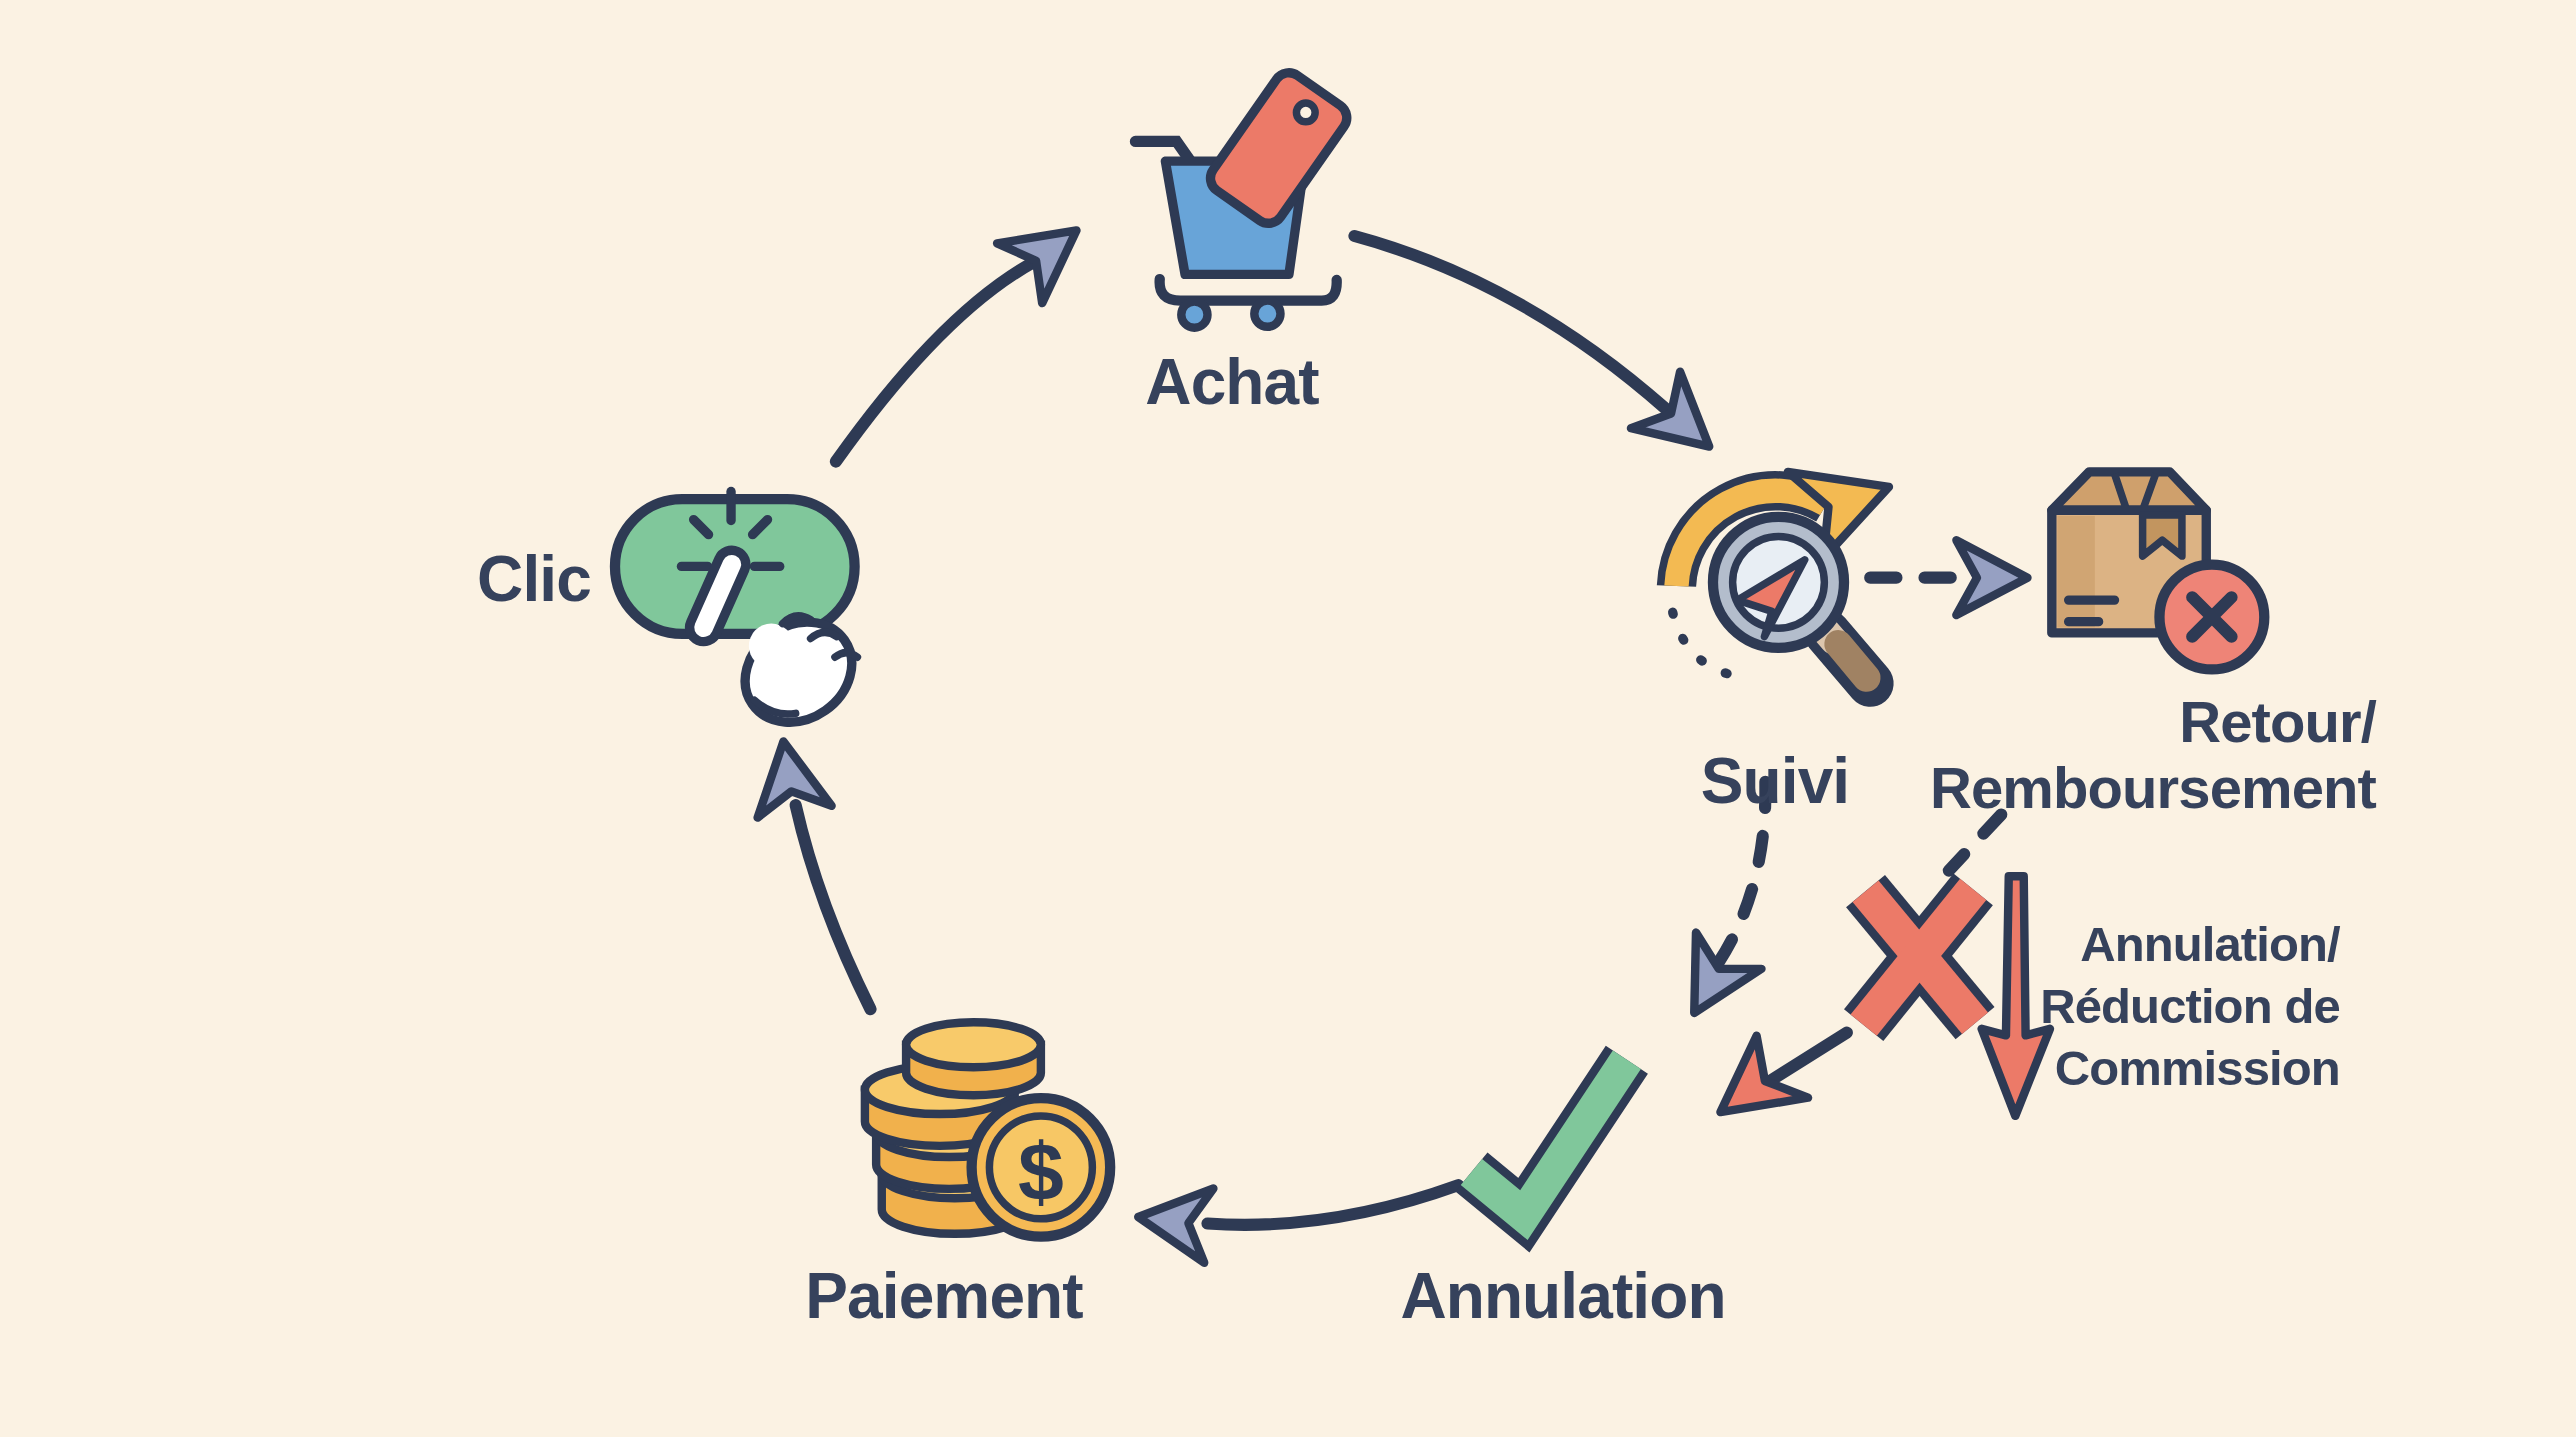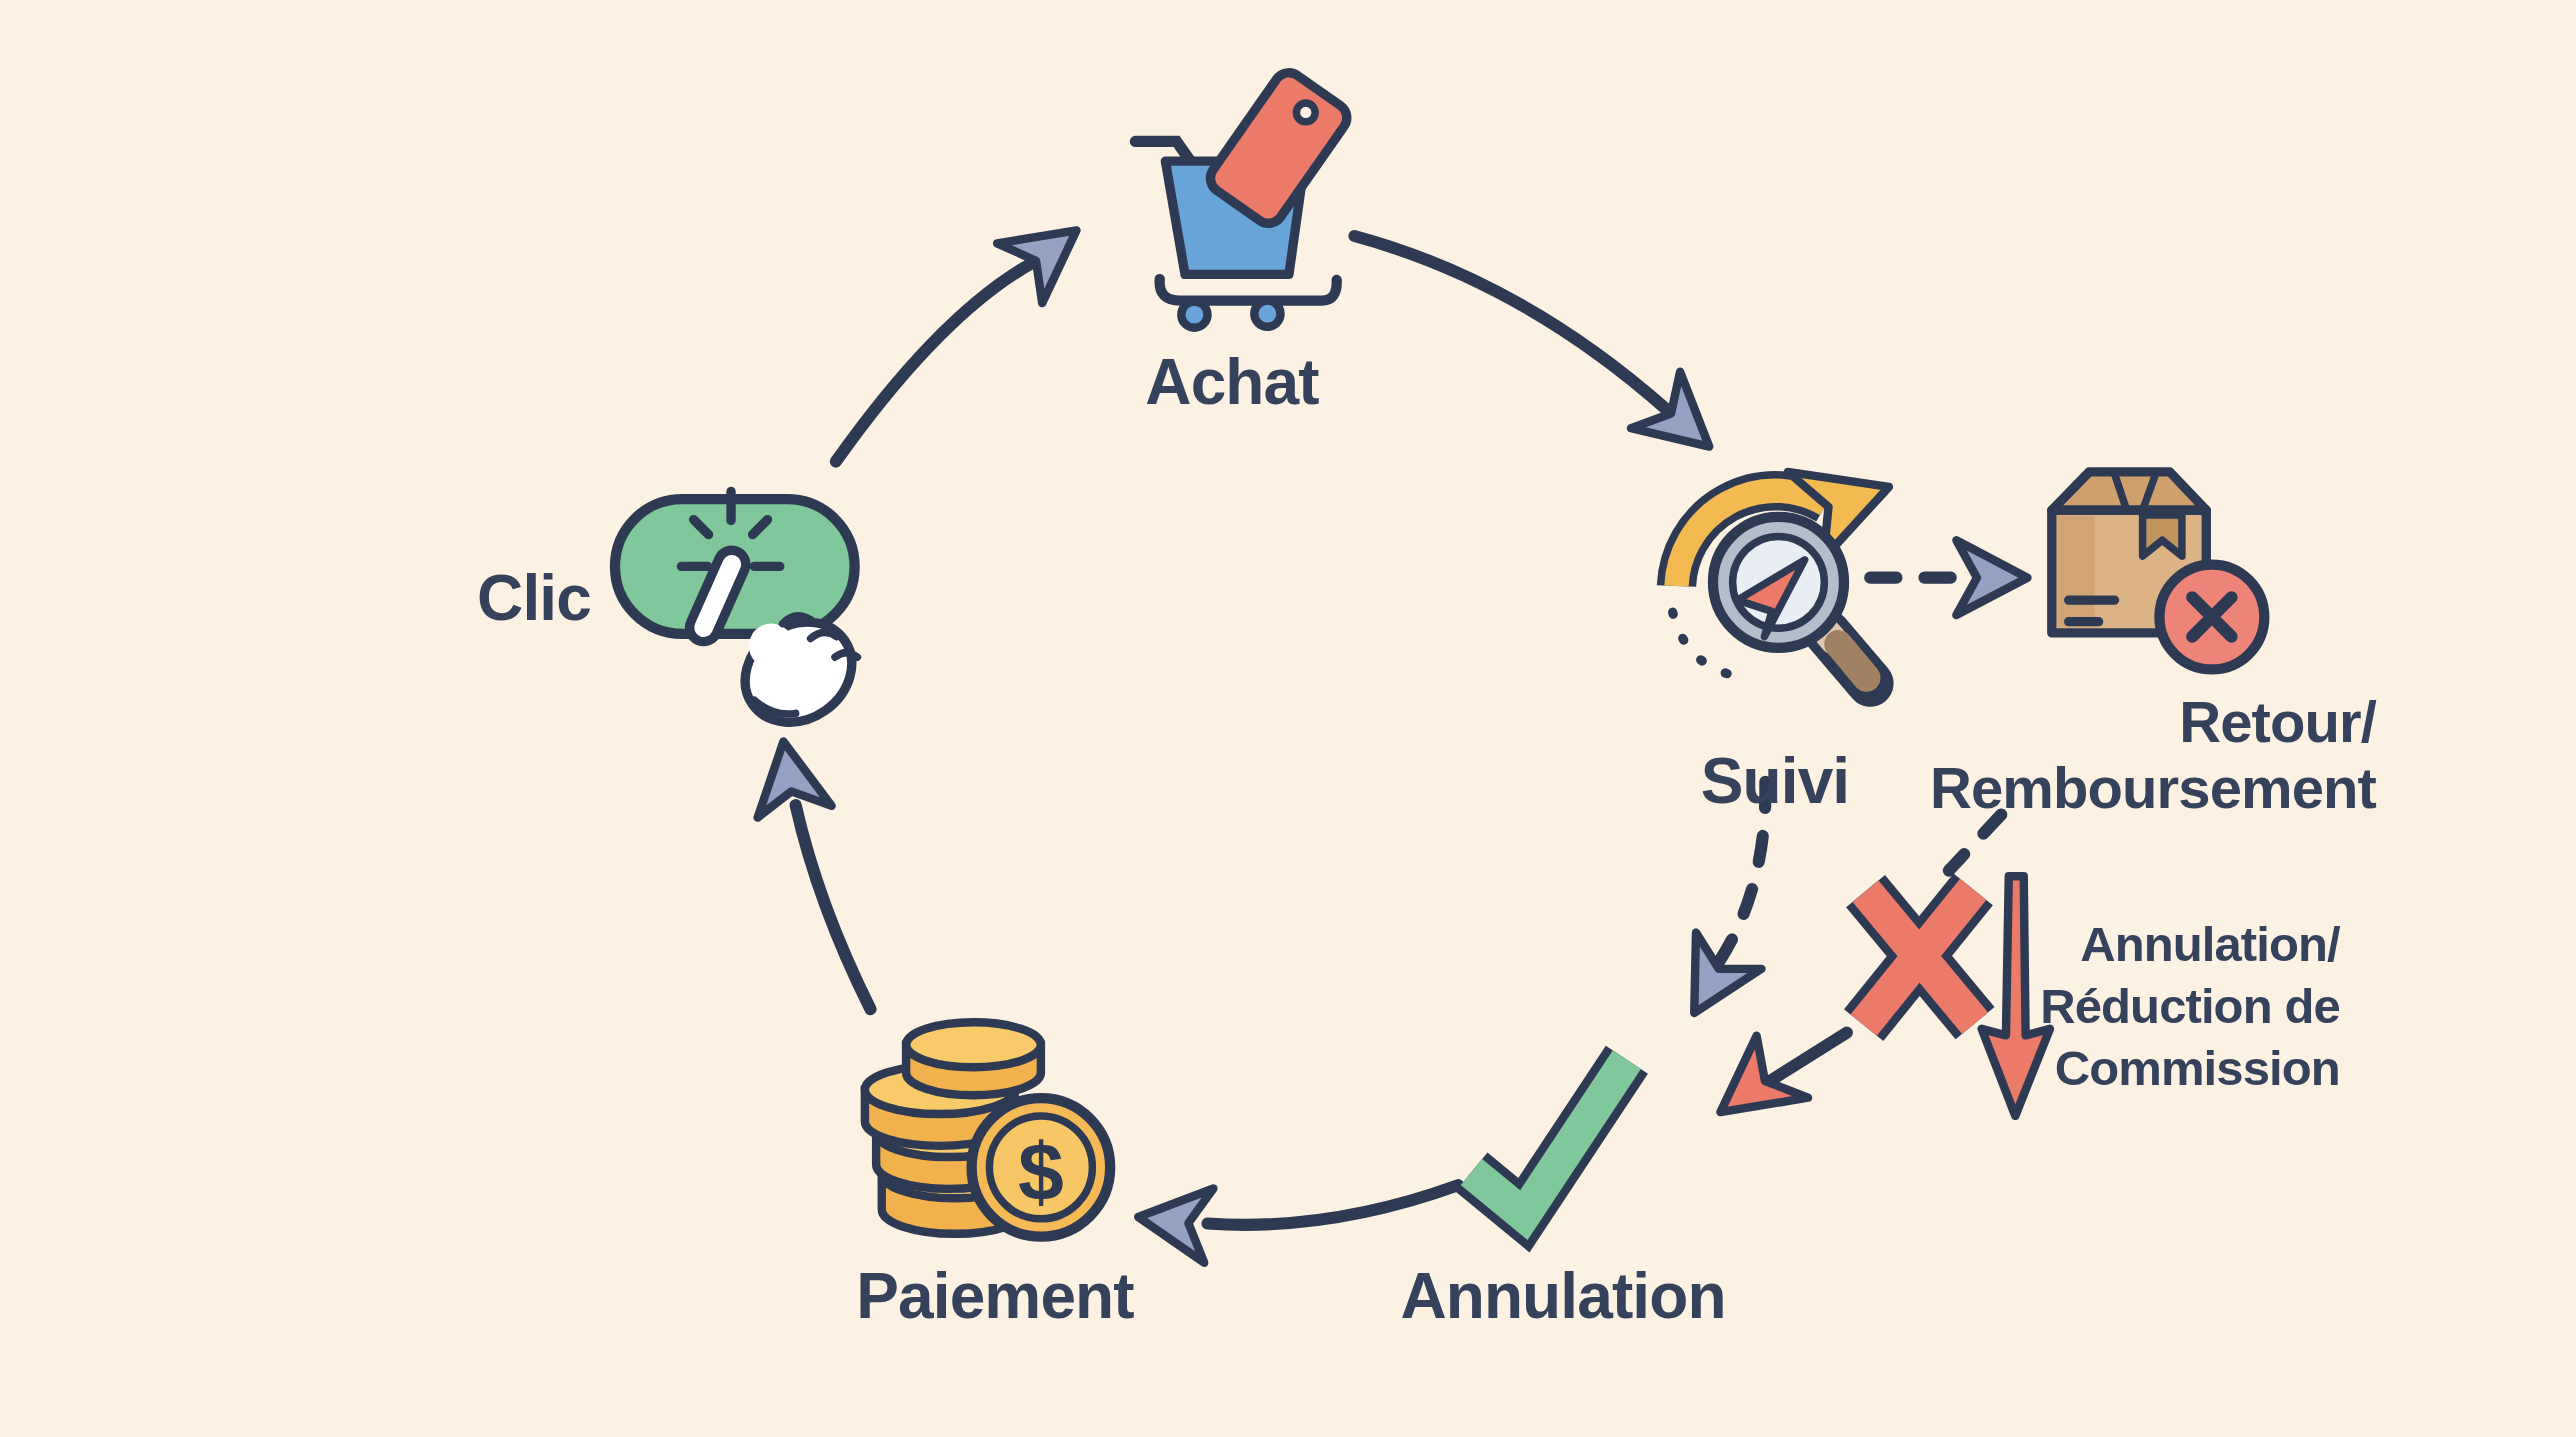--- a/index.html
+++ b/index.html
@@ -176,35 +176,35 @@
     <path d="M924,1164 L924,1198 A80,26 0 0 0 1084,1198 L1084,1164 Z" style="fill:var(--gold);stroke:var(--navy);stroke-width:9"></path>
     <ellipse cx="1004" cy="1164" rx="80" ry="26" style="fill:var(--gold-light);stroke:var(--navy);stroke-width:9"></ellipse>
     <path d="M968,1116 L968,1146 A72,24 0 0 0 1112,1146 L1112,1116 Z" style="fill:var(--gold);stroke:var(--navy);stroke-width:9"></path>
     <ellipse cx="1040" cy="1116" rx="72" ry="24" style="fill:var(--gold-light);stroke:var(--navy);stroke-width:9"></ellipse>
     <circle cx="1112" cy="1247" r="74" style="fill:var(--gold-coin);stroke:var(--navy);stroke-width:11"></circle>
     <circle cx="1112" cy="1247" r="55" style="fill:var(--gold-coin-inner);stroke:var(--navy);stroke-width:8"></circle>
     <text x="1112" y="1251" text-anchor="middle" dominant-baseline="central" style="fill:var(--navy);font-family:'Liberation Sans',sans-serif;font-size:88px;font-weight:700">$</text>
   </g>
 </svg>
 
-  <div class="lbl lbl-main" style="left:534px;top:564px">Clic</div>
+  <div class="lbl lbl-main" style="left:534px;top:545px">Clic</div>
 
   <div class="lbl lbl-main" style="left:1232px;top:348px">Achat</div>
 
   <div class="lbl lbl-main" style="left:1775px;top:747px">Suivi</div>
 
   <div class="lbl lbl-annul" style="left:2190px;top:913px">
     <div>Annulation/</div>
     <div>Réduction de</div>
     <div>Commission</div>
   </div>
 
   <div class="lbl lbl-retour" style="left:2153px;top:689px">
     <div>Retour/</div>
     <div>Remboursement</div>
   </div>
 
   <div class="lbl lbl-main" style="left:1563px;top:1262px">Annulation</div>
 
-  <div class="lbl lbl-main" style="left:995px;top:1262px">Paiement</div>
+  <div class="lbl lbl-main" style="left:944px;top:1262px">Paiement</div>
 
 </div>
 
 
 </body></html>

